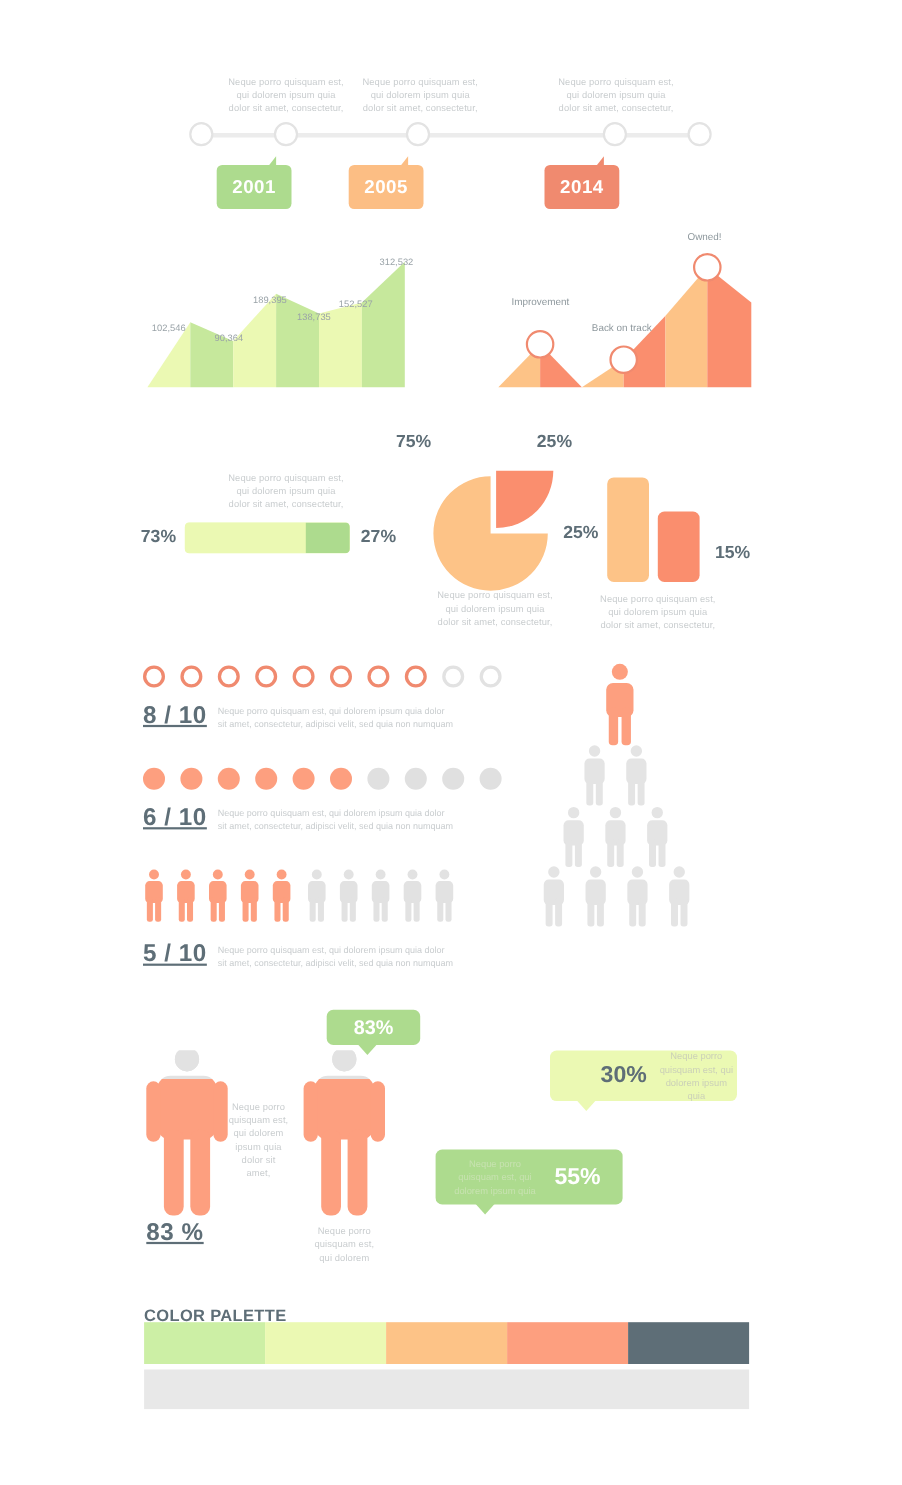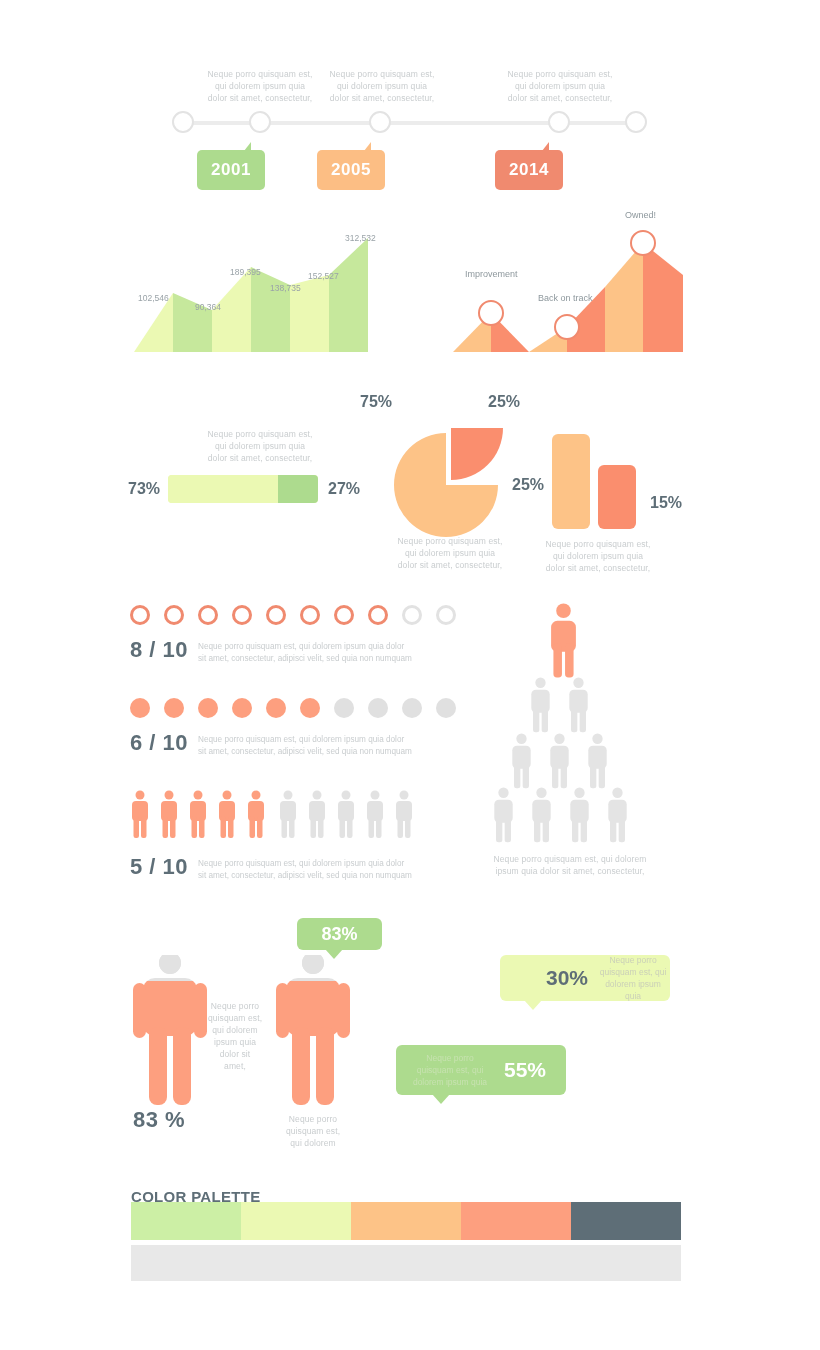--- a/index.html
+++ b/index.html
@@ -22,20 +22,21 @@
     line-height: 12px;
     color: #c9cdcf;
     text-align: center;
     letter-spacing: .1px;
   }
   .big-num {
     font-size: 22px;
     font-weight: bold;
     color: #5E6E77;
     letter-spacing: .5px;
+    text-decoration: underline;
   }
   .pct-label {
     font-size: 16px;
     font-weight: bold;
     color: #5E6E77;
   }
 
   
   .tl-line {
     position:absolute;
@@ -447,24 +448,20 @@
             <rect x="11" y="26" width="5.5" height="22" rx="2.2"></rect>
           </g>
         <g transform="translate(126,192) scale(1.15)">
             <circle cx="10" cy="5" r="4.5"></circle>
             <rect x="2" y="11" width="16" height="20" rx="4"></rect>
             <rect x="3.5" y="26" width="5.5" height="22" rx="2.2"></rect>
             <rect x="11" y="26" width="5.5" height="22" rx="2.2"></rect>
           </g>
       </g>
     </svg>
-    <div class="abs lorem" style="left:-5px;top:258px;width:190px;">
-      <div>Neque porro quisquam est, qui dolorem</div>
-      <div>ipsum quia dolor sit amet, consectetur,</div>
-    </div>
   </div>
 
   <div class="abs" style="left:125px;top:955px;width:120px;height:190px;">
     <svg width="90" height="160" viewBox="0 0 90 160">
       <defs>
         <clipPath id="clipL">
             <rect x="0" y="26" width="90" height="134"></rect>
           </clipPath>
         <clipPath id="clipLtop">
             <rect x="0" y="0" width="90" height="26"></rect>

